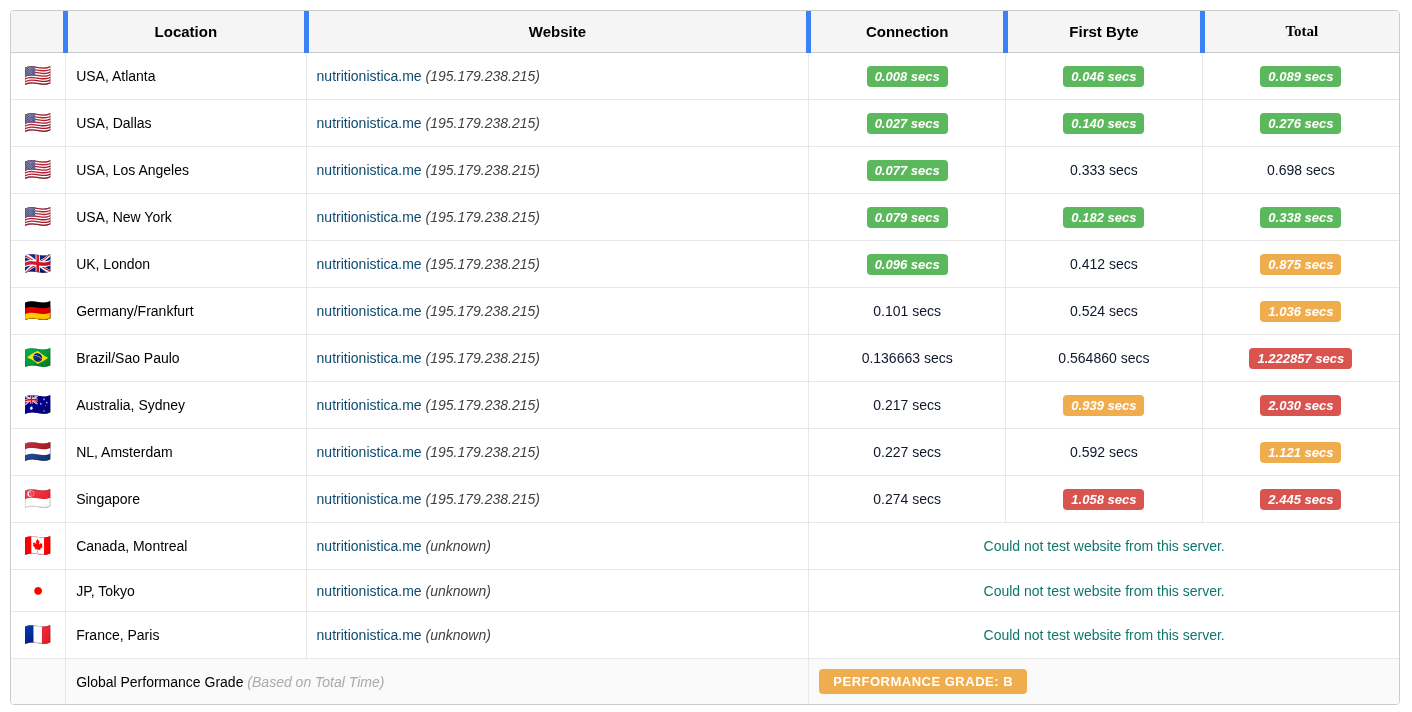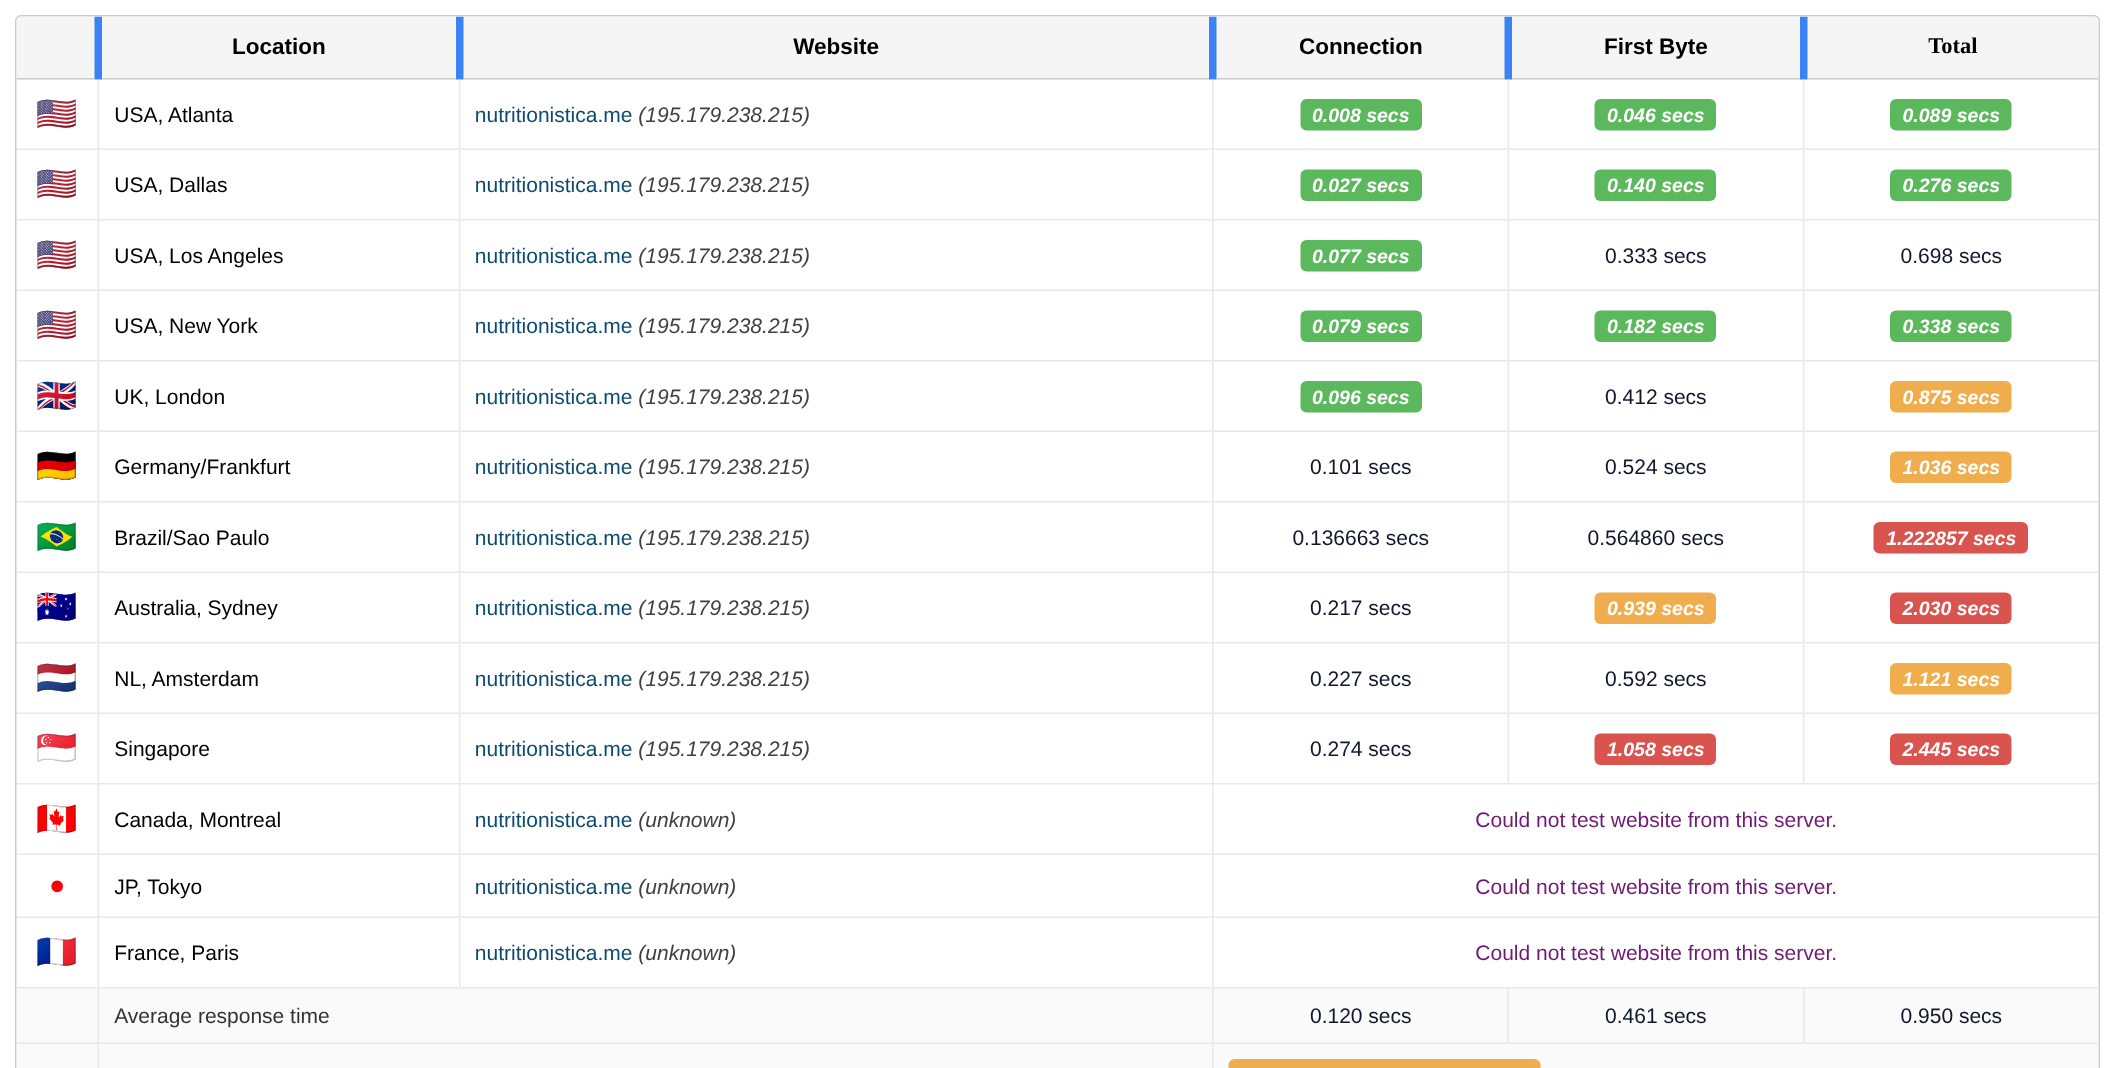--- a/index.html
+++ b/index.html
@@ -74,21 +74,21 @@
       display: inline-block;
       padding: 5px 14px;
       background-color: #f0ad4e;
       color: #fff;
       font-weight: bold;
       font-size: 13px;
       border-radius: 4px;
       letter-spacing: 0.5px;
     }
     .col-span-avg { text-align: left; }
-    .could-not { color: #701a75; }
+    .could-not { color: #0f766e; }
   </style>
 </head>
 <body>
 
 <div class="table-container">
   <table>
     <thead>
       <tr>
         <th class="col-flag"></th>
         <th class="col-location">Location</th>
@@ -232,27 +232,20 @@
         <tr>
     <td class="col-flag"><span class="flag">🇫🇷</span></td>
     <td class="col-location">France, Paris</td>
     <td class="col-website">
       <span class="website-domain">nutritionistica.me</span>
       <span class="website-ip"> (unknown)</span>
     </td>
     <td class="col-connection could-not" colspan="3">Could not test website from this server.</td>
 
   </tr>
-        <tr class="avg-row">
-  <td class="col-flag"></td>
-  <td class="col-span-avg" colspan="2">Average response time</td>
-  <td class="col-connection"><span class="plain-value">0.120 secs</span></td>
-  <td class="col-firstbyte"><span class="plain-value">0.461 secs</span></td>
-  <td class="col-total"><span class="plain-value">0.950 secs</span></td>
-</tr>
         <tr class="grade-row">
   <td class="col-flag"></td>
   <td class="col-span-avg" colspan="2">
     Global Performance Grade <span style="color:#aaa;font-style:italic;">(Based on Total Time)</span>
   </td>
   <td colspan="3">
     <span class="grade-badge">PERFORMANCE GRADE:  B</span>
   </td>
 </tr>
       </tbody>

